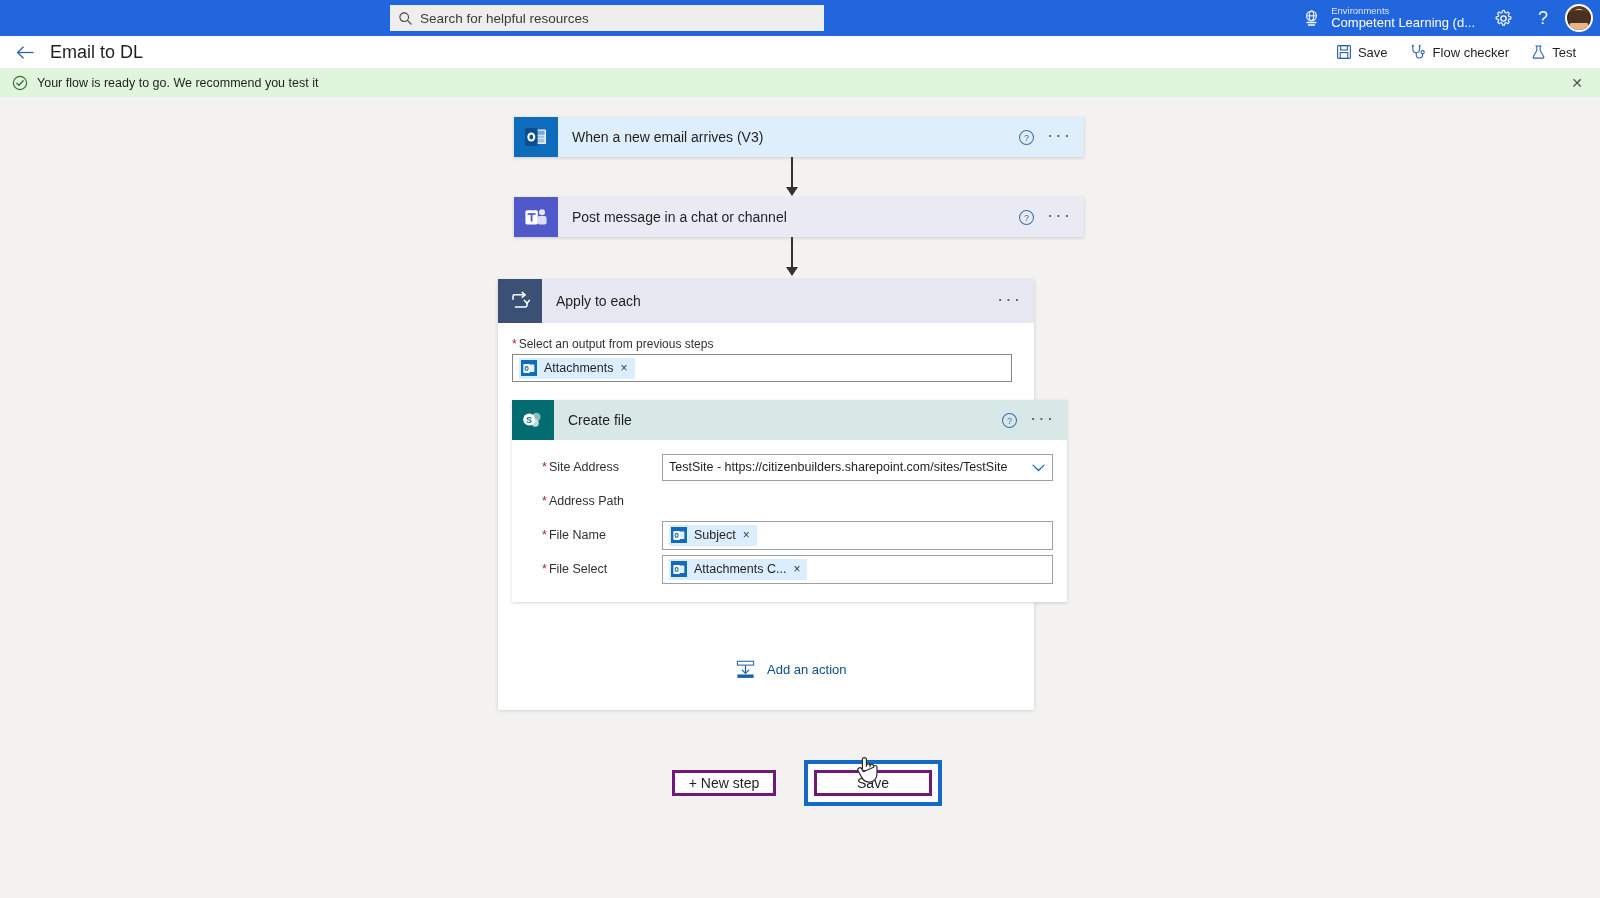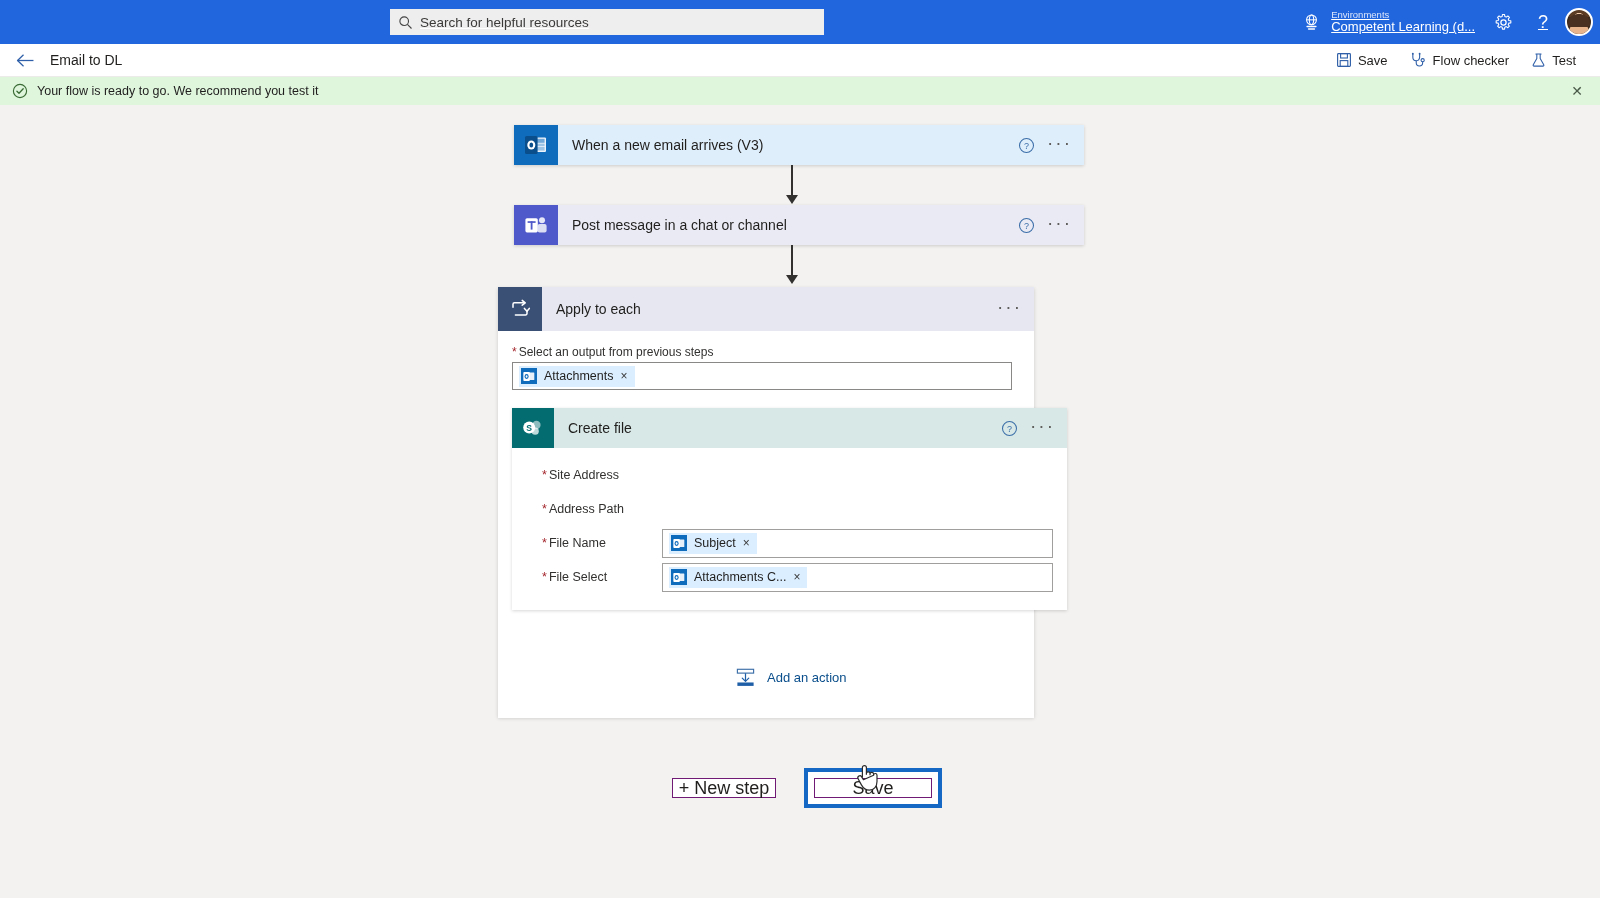--- a/index.html
+++ b/index.html
@@ -9,26 +9,25 @@
     width: 1600px; height: 898px;
     overflow: hidden;
     background: #f3f2f1;
     font-family: "Liberation Sans", sans-serif;
     -webkit-font-smoothing: antialiased;
   }
 
   
   .suite-bar {
     position: relative;
-    height: 44px;
+    height: 36px;
     background: #2266dd;
     display: flex;
     align-items: center;
     color: #ffffff;
-    text-decoration: underline;
   }
   .suite-left { width: 390px; flex: none; }
   .suite-search {
     width: 434px; height: 26px;
     background: #eeeeee;
     display: flex; align-items: center;
     padding: 0 8px;
     gap: 7px;
   }
   .suite-search .mag { flex: none; display: block; }
@@ -93,21 +92,21 @@
     display: flex; align-items: center;
     border-bottom: 1px solid #edebe9;
     padding: 0 14px 0 10px;
   }
   .back-btn {
     width: 30px; height: 30px;
     display: flex; align-items: center; justify-content: center;
     cursor: pointer;
   }
   .flow-title {
-    font-size: 14px; color: #201f1e;
+    font-size: 18px; color: #201f1e;
     margin-left: 10px;
     white-space: nowrap;
   }
   .cmd-right { margin-left: auto; display: flex; align-items: center; gap: 2px; }
   .cmd-btn {
     display: flex; align-items: center; gap: 6px;
     height: 30px; padding: 0 10px;
     font-size: 13px; color: #201f1e;
     cursor: pointer; white-space: nowrap;
   }
@@ -264,25 +263,25 @@
     cursor: pointer;
   }
   .add-action-text { font-size: 13px; color: #0a4e8b; }
 
   
   .footer-btns {
     position: absolute;
     display: flex; align-items: center;
   }
   .btn {
-    height: 20px;
+    height: 26px;
     min-width: 104px;
     background: #ffffff;
-    border: 1px solid #701a75;
-    font-size: 18px; color: #201f1e;
+    border: 3px solid #701a75;
+    font-size: 14px; color: #201f1e;
     display: flex; align-items: center; justify-content: center;
     cursor: pointer;
     font-family: "Liberation Sans", sans-serif;
   }
   .save-wrap {
     margin-left: 28px;
     border: 4px solid #1668c5;
     padding: 6px;
     background: #ffffff;
   }
@@ -499,20 +498,28 @@
             </span>
           </div>
         </div>
 
         <div class="inner-fields">
 
           <div class="field-row">
             <span class="field-label">
               <span class="req-star">*</span><span>Site Address</span>
             </span>
+            <span class="field-control">
+              <span class="control-box">
+                <span class="grow">TestSite - https://citizenbuilders.sharepoint.com/sites/TestSite</span>
+                <svg class="chev" width="15" height="11" viewBox="0 0 16 12">
+                  <polyline points="2,3.4 8,9.2 14,3.4" fill="none" stroke="#1668c5" stroke-width="1.45" stroke-linecap="round" stroke-linejoin="round"></polyline>
+                </svg>
+              </span>
+            </span>
           </div>
 
           <div class="field-row">
             <span class="field-label">
               <span class="req-star">*</span><span>Address Path</span>
             </span>
           </div>
 
           <div class="field-row">
             <span class="field-label">

